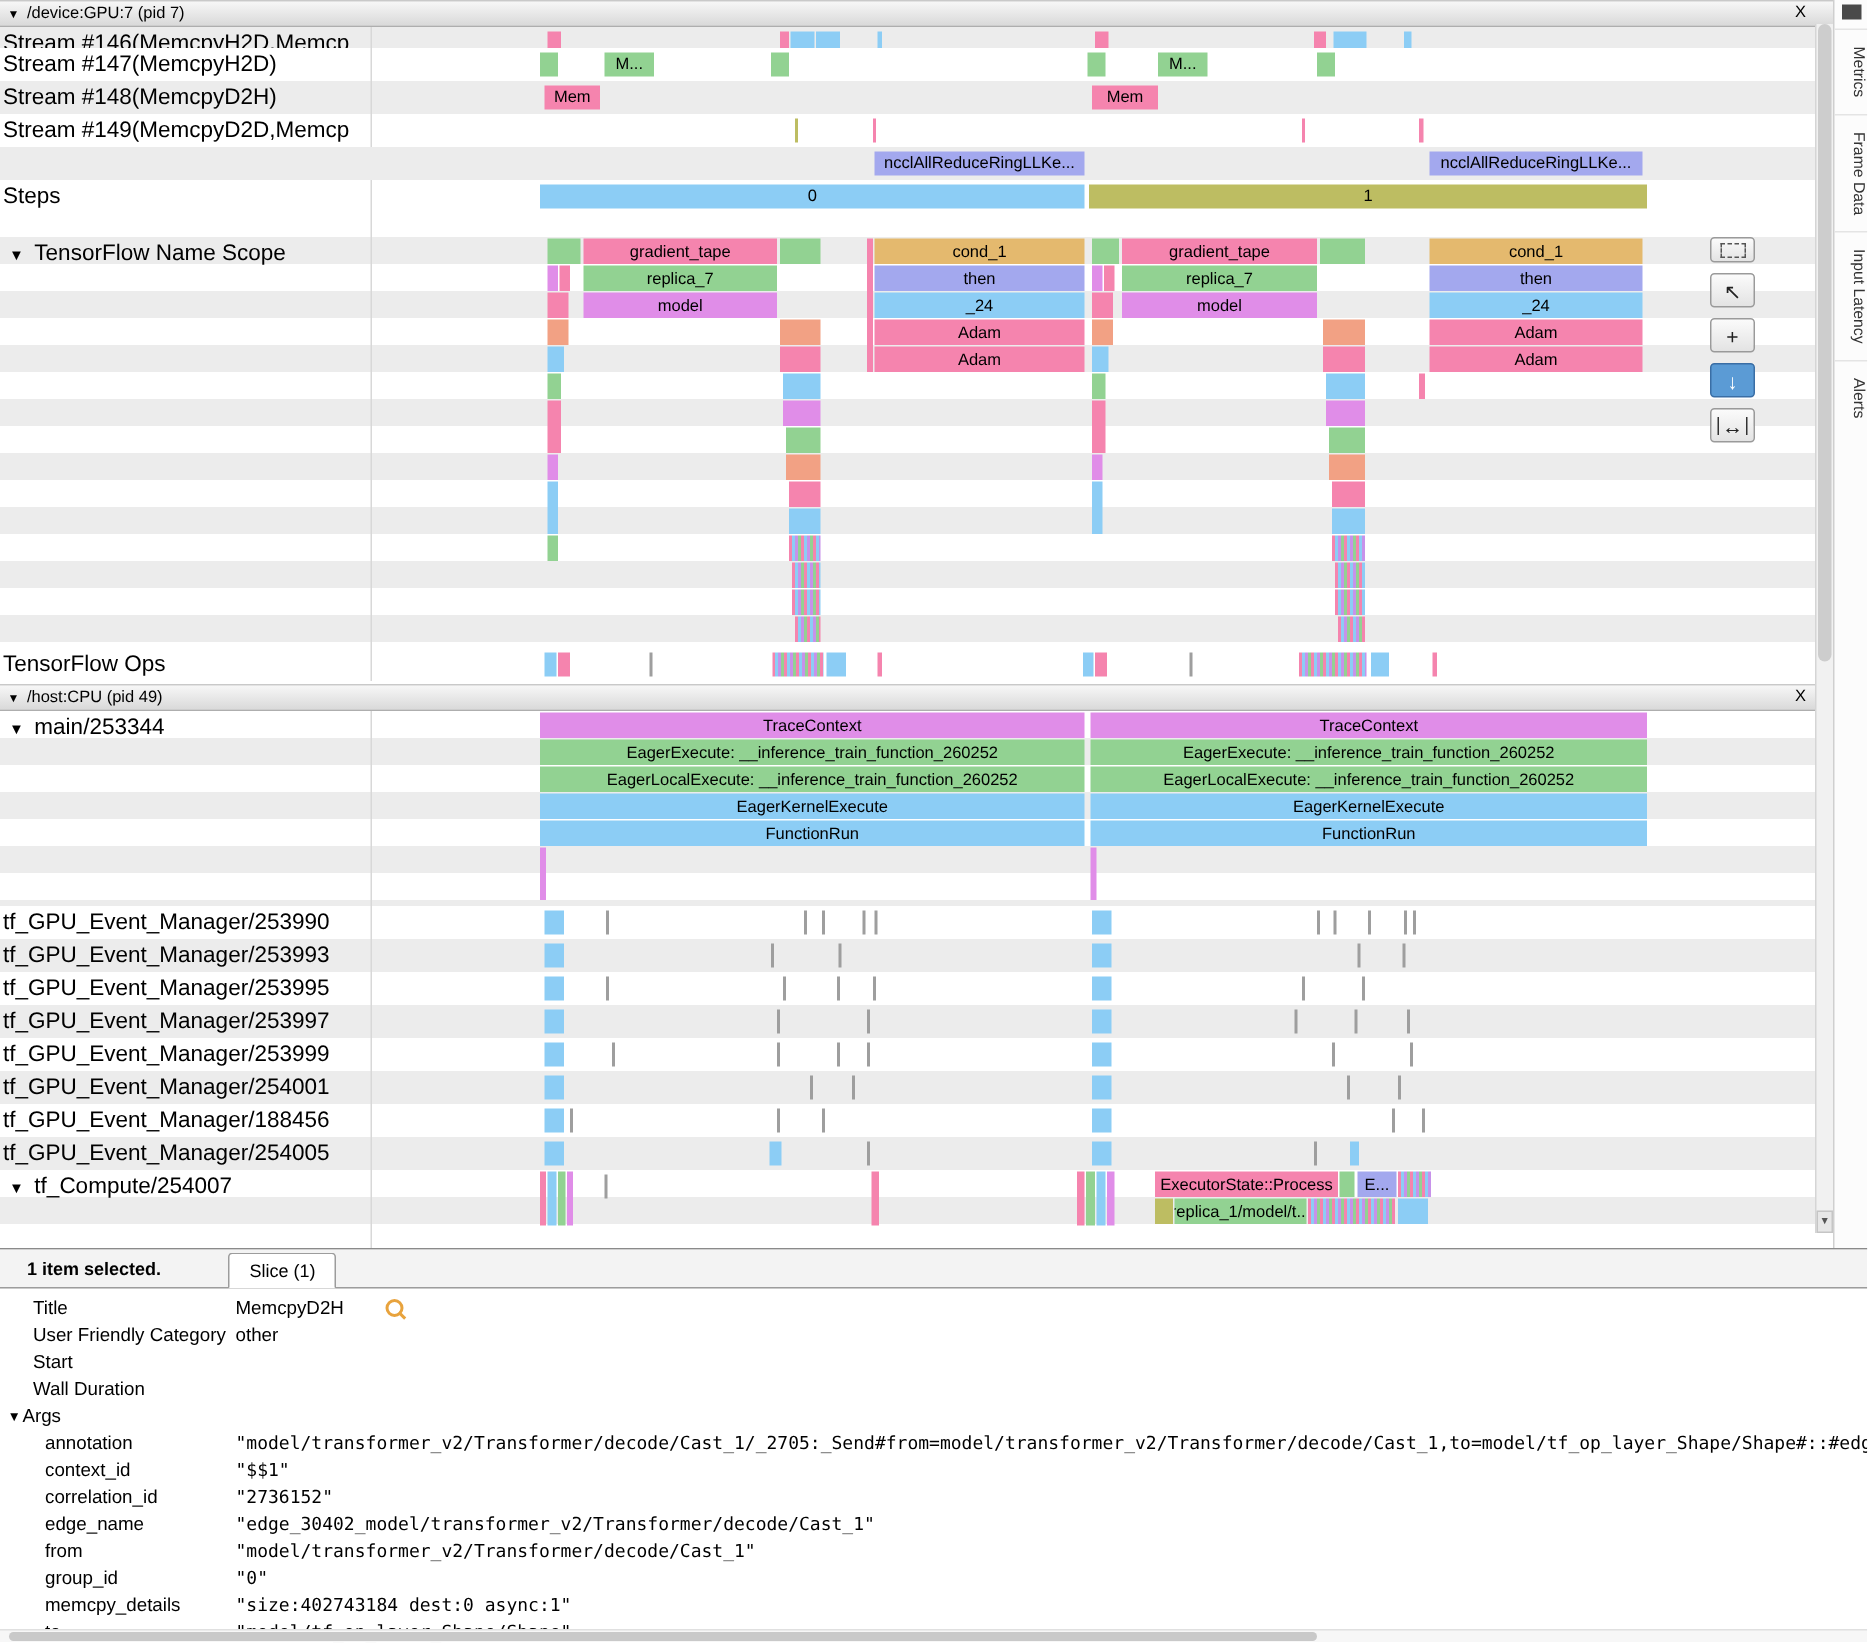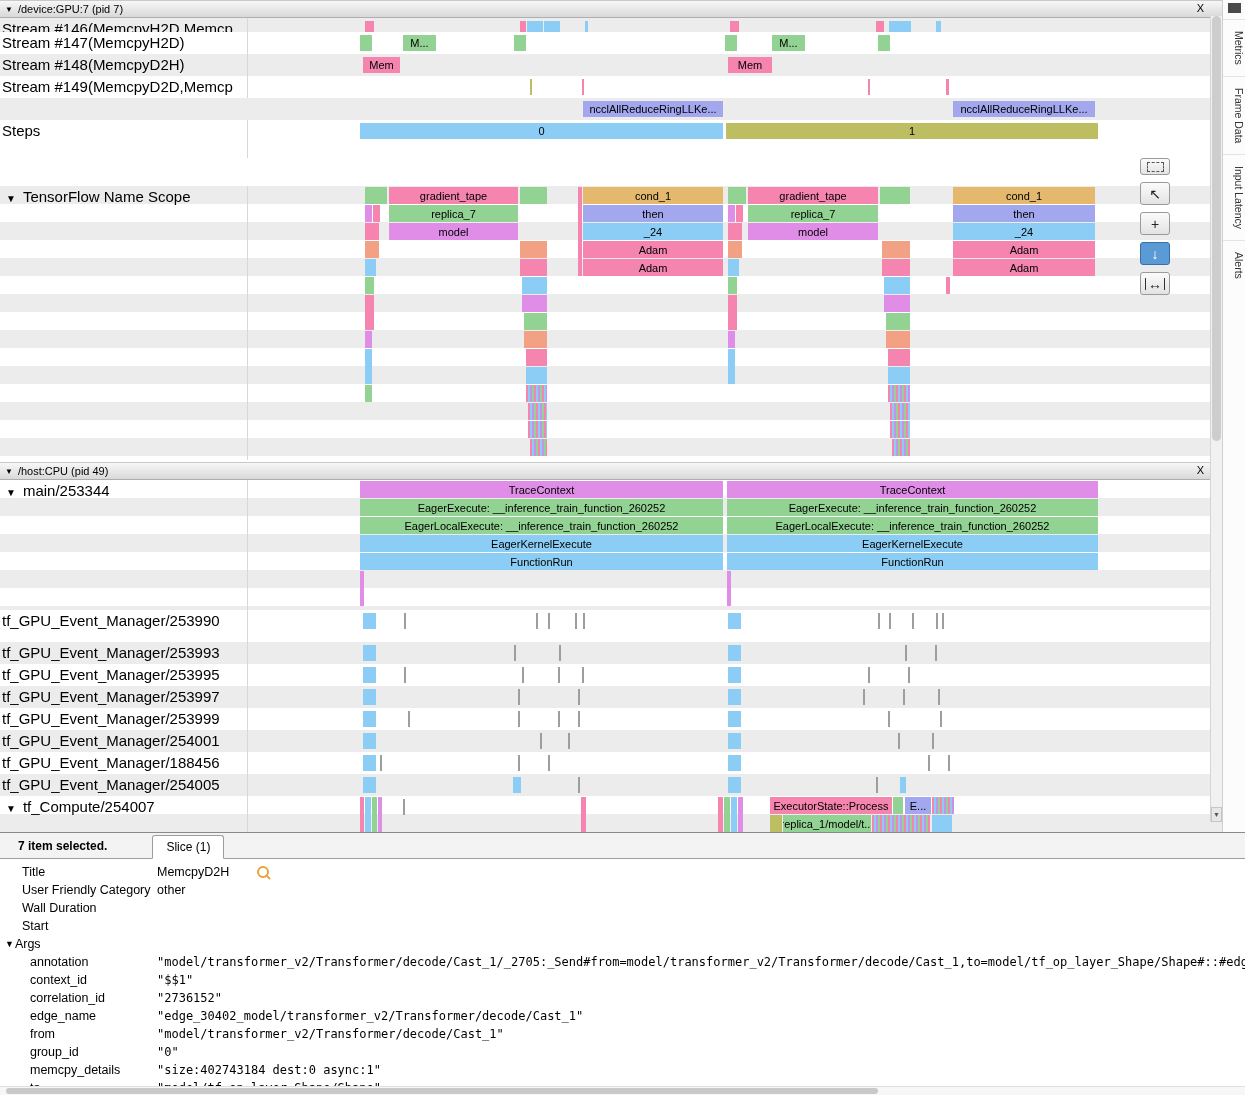--- a/index.html
+++ b/index.html
@@ -11,21 +11,21 @@
        border-top:1px solid #c9c9c9;border-bottom:1px solid #aeaeae;
        display:flex;align-items:center;font-size:11px;}
   .ph-tri{font-size:8px;margin:0 5px 0 5px;}
   .panel-close{position:absolute;right:18px;top:1px;font-size:11px;cursor:default;}
   .cpu{margin-top:2px;}
   .rows{position:relative;}
   .track-row{position:relative;width:1222px;overflow:hidden;}
   .shade-w{background:#ffffff;}
   .shade-g{background:#ececec;}
   .shade-bw{background:repeating-linear-gradient(180deg,#ffffff 0 18px,#ececec 18px 36px);}
-  .shade-bg{background:repeating-linear-gradient(180deg,#ececec 0 18px,#ffffff 18px 36px);margin-top:28px;}
+  .shade-bg{background:repeating-linear-gradient(180deg,#ececec 0 18px,#ffffff 18px 36px);}
   .track-label{position:absolute;left:0;top:0;bottom:0;width:248px;padding:2px 2px 0 2px;
        font-size:15px;white-space:nowrap;overflow:hidden;border-right:1px solid #d8d8d8;
        box-sizing:border-box;background:transparent;z-index:2;}
   .track-label .tri{font-size:10px;margin:0 7px 0 4px;}
   .evt{position:absolute;display:flex;align-items:center;justify-content:center;
        font-size:11px;color:#000;white-space:nowrap;overflow:hidden;box-sizing:border-box;z-index:1;}
   .stripes{background:repeating-linear-gradient(90deg,#f584ae 0 2px,#8ccdf5 2px 4px,#c792ea 4px 6px,#92d292 6px 8px);}
   
   .mode-toolbar{position:absolute;left:1138px;top:158px;width:34px;display:flex;
        flex-direction:column;gap:7px;align-items:center;z-index:30;}
@@ -188,20 +188,35 @@
             <div class="evt stripes" style="left: 890px; width: 20px; top: 217px; height: 17px;"></div>
             <div class="evt stripes" style="left: 890px; width: 20px; top: 235px; height: 17px;"></div>
             <div class="evt stripes" style="left: 892px; width: 18px; top: 253px; height: 17px;"></div>
             <div class="evt" style="left: 946px; width: 4px; top: 91px; height: 17px; background: rgb(245, 132, 174);"></div>
             <div class="evt" style="left: 953px; width: 142px; top: 1px; height: 17px; background: rgb(228, 185, 110);">cond_1</div>
             <div class="evt" style="left: 953px; width: 142px; top: 19px; height: 17px; background: rgb(163, 168, 238);">then</div>
             <div class="evt" style="left: 953px; width: 142px; top: 37px; height: 17px; background: rgb(140, 205, 245);">_24</div>
             <div class="evt" style="left: 953px; width: 142px; top: 55px; height: 17px; background: rgb(245, 132, 174);">Adam</div>
             <div class="evt" style="left: 953px; width: 142px; top: 73px; height: 17px; background: rgb(245, 132, 174);">Adam</div>
           </div>
+          <div class="track-row shade-w" style="height: 22px;">
+            <div class="track-label"><span>TensorFlow Ops</span></div>
+            <div class="evt" style="left: 363px; width: 8px; top: 3px; height: 16px; background: rgb(140, 205, 245);"></div>
+            <div class="evt" style="left: 372px; width: 8px; top: 3px; height: 16px; background: rgb(245, 132, 174);"></div>
+            <div class="evt" style="left: 433px; width: 2px; top: 3px; height: 16px; background: rgb(158, 158, 158);"></div>
+            <div class="evt stripes" style="left: 515px; width: 34px; top: 3px; height: 16px;"></div>
+            <div class="evt" style="left: 551px; width: 13px; top: 3px; height: 16px; background: rgb(140, 205, 245);"></div>
+            <div class="evt" style="left: 585px; width: 3px; top: 3px; height: 16px; background: rgb(245, 132, 174);"></div>
+            <div class="evt" style="left: 722px; width: 7px; top: 3px; height: 16px; background: rgb(140, 205, 245);"></div>
+            <div class="evt" style="left: 730px; width: 8px; top: 3px; height: 16px; background: rgb(245, 132, 174);"></div>
+            <div class="evt" style="left: 793px; width: 2px; top: 3px; height: 16px; background: rgb(158, 158, 158);"></div>
+            <div class="evt stripes" style="left: 866px; width: 45px; top: 3px; height: 16px;"></div>
+            <div class="evt" style="left: 914px; width: 12px; top: 3px; height: 16px; background: rgb(140, 205, 245);"></div>
+            <div class="evt" style="left: 955px; width: 3px; top: 3px; height: 16px; background: rgb(245, 132, 174);"></div>
+          </div>
         </div>
     </section>
 
     <section class="panel cpu">
       <div class="panel-header">
         <span class="ph-tri">▼</span>
         <span>/host:CPU (pid 49)</span>
         <span class="panel-close">X</span>
       </div>
       <div id="cpu-rows" class="rows">
@@ -213,21 +228,21 @@
             <div class="evt" style="left: 727px; width: 371px; top: 19px; height: 17px; background: rgb(146, 210, 146);">EagerExecute: __inference_train_function_260252</div>
             <div class="evt" style="left: 360px; width: 363px; top: 37px; height: 17px; background: rgb(146, 210, 146);">EagerLocalExecute: __inference_train_function_260252</div>
             <div class="evt" style="left: 727px; width: 371px; top: 37px; height: 17px; background: rgb(146, 210, 146);">EagerLocalExecute: __inference_train_function_260252</div>
             <div class="evt" style="left: 360px; width: 363px; top: 55px; height: 17px; background: rgb(140, 205, 245);">EagerKernelExecute</div>
             <div class="evt" style="left: 727px; width: 371px; top: 55px; height: 17px; background: rgb(140, 205, 245);">EagerKernelExecute</div>
             <div class="evt" style="left: 360px; width: 363px; top: 73px; height: 17px; background: rgb(140, 205, 245);">FunctionRun</div>
             <div class="evt" style="left: 727px; width: 371px; top: 73px; height: 17px; background: rgb(140, 205, 245);">FunctionRun</div>
             <div class="evt" style="left: 360px; width: 4px; top: 91px; height: 35px; background: rgb(224, 141, 232);"></div>
             <div class="evt" style="left: 727px; width: 4px; top: 91px; height: 35px; background: rgb(224, 141, 232);"></div>
           </div>
-          <div class="track-row shade-w" style="height: 32px;">
+          <div class="track-row shade-w" style="height: 22px;">
             <div class="track-label"><span>tf_GPU_Event_Manager/253990</span></div>
             <div class="evt" style="left: 363px; width: 13px; top: 3px; height: 16px; background: rgb(140, 205, 245);"></div>
             <div class="evt" style="left: 404px; width: 2px; top: 3px; height: 16px; background: rgb(158, 158, 158);"></div>
             <div class="evt" style="left: 536px; width: 2px; top: 3px; height: 16px; background: rgb(158, 158, 158);"></div>
             <div class="evt" style="left: 548px; width: 2px; top: 3px; height: 16px; background: rgb(158, 158, 158);"></div>
             <div class="evt" style="left: 575px; width: 2px; top: 3px; height: 16px; background: rgb(158, 158, 158);"></div>
             <div class="evt" style="left: 583px; width: 2px; top: 3px; height: 16px; background: rgb(158, 158, 158);"></div>
             <div class="evt" style="left: 728px; width: 13px; top: 3px; height: 16px; background: rgb(140, 205, 245);"></div>
             <div class="evt" style="left: 878px; width: 2px; top: 3px; height: 16px; background: rgb(158, 158, 158);"></div>
             <div class="evt" style="left: 889px; width: 2px; top: 3px; height: 16px; background: rgb(158, 158, 158);"></div>
@@ -356,40 +371,40 @@
   <div class="right-strip">
     <div class="collapse-btn"></div>
     <span class="vtab">Metrics</span>
     <span class="vtab">Frame Data</span>
     <span class="vtab">Input Latency</span>
     <span class="vtab">Alerts</span>
   </div>
 
   <div class="details">
     <div class="tabbar">
-      <span class="selected-text">7 item selected.</span>
+      <span class="selected-text">1 item selected.</span>
       <span class="slice-tab">Slice (1)</span>
     </div>
     <div class="details-body">
       <div id="field-rows">
           <div class="detail-row">
             <div class="field-label">Title</div>
             <div class="field-value">MemcpyD2H</div>
             <span class="magnifier"></span>
           </div>
           <div class="detail-row">
             <div class="field-label">User Friendly Category</div>
             <div class="field-value">other</div>
           </div>
           <div class="detail-row">
+            <div class="field-label">Start</div>
+            <div class="field-value"></div>
+          </div>
+          <div class="detail-row">
             <div class="field-label">Wall Duration</div>
-            <div class="field-value"></div>
-          </div>
-          <div class="detail-row">
-            <div class="field-label">Start</div>
             <div class="field-value"></div>
           </div>
         </div>
       <div class="args-header">
         <span class="tri">▼</span>
         <span>Args</span>
       </div>
       <div id="args-rows">
           <div class="detail-row">
             <div class="arg-key">annotation</div>

